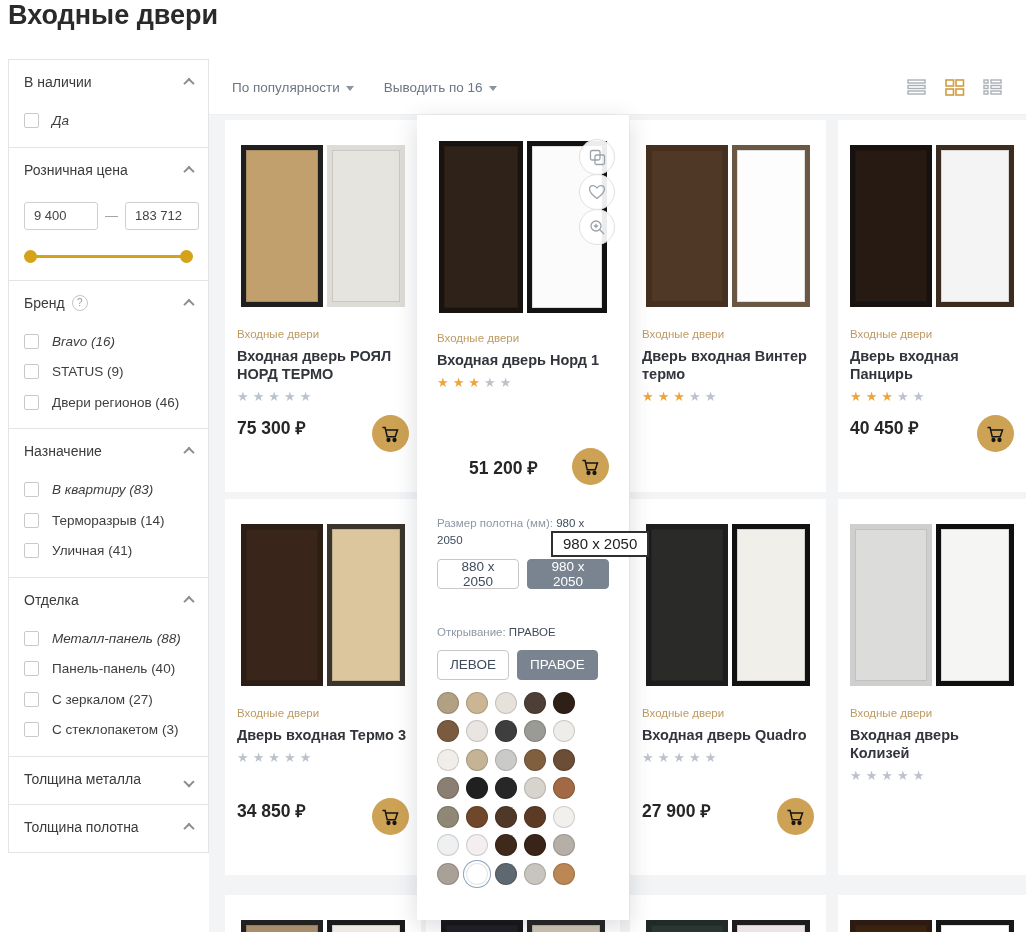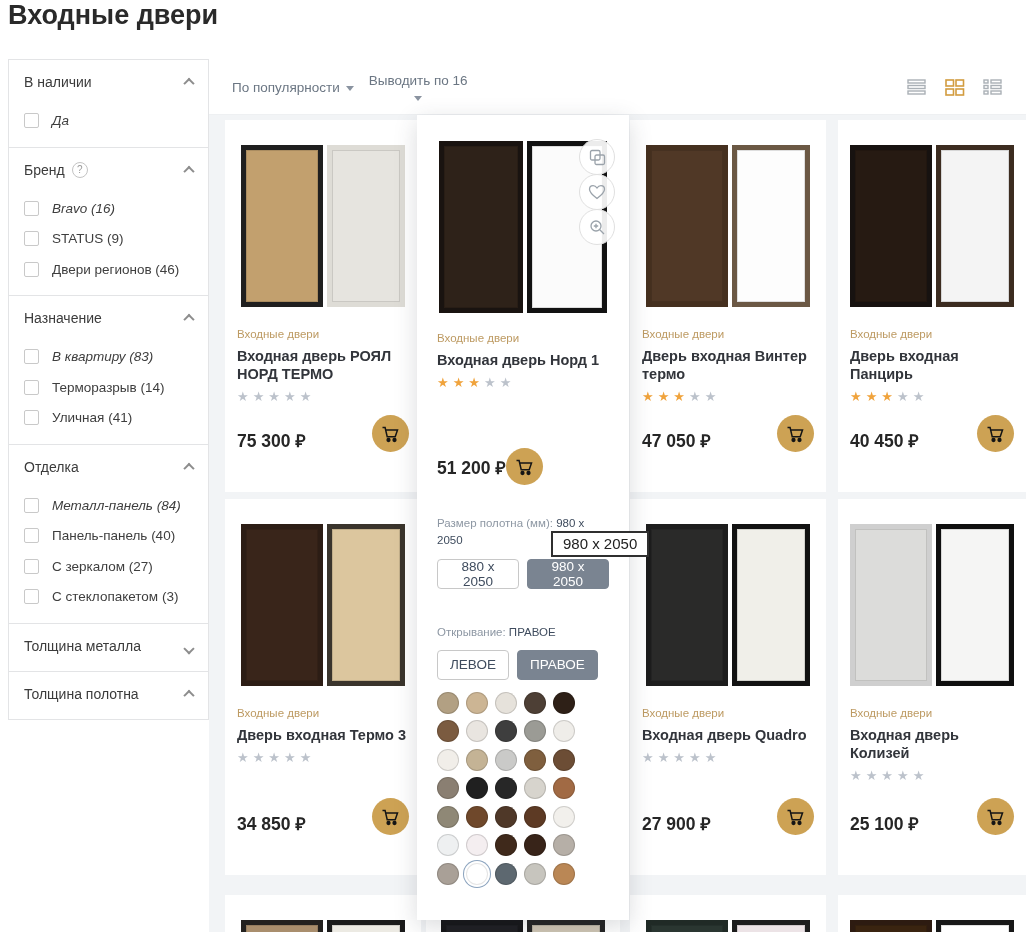--- a/index.html
+++ b/index.html
@@ -27,51 +27,51 @@
   .pdash { color:#9a9a9a; font-size:13px; }
   .slider { position:relative; height:13px; margin-top:20px; }
   .slider .track { position:absolute; left:1px; right:1px; top:5px; height:3px; border-radius:2px; }
   .slider .knob { position:absolute; top:0; width:13px; height:13px; border-radius:50%; }
   .slider .knob.left { left:0; } .slider .knob.right { right:0; }
 
   
   .toolbar { position:absolute; left:209px; top:60px; width:817px; height:55px; background:#fff;
     border-bottom:1px solid #eef0f2; display:flex; align-items:center; z-index:1; }
   .sorter { display:flex; align-items:center; gap:6px; font-size:13.5px; color:#6b7683; margin-left:23px; cursor:pointer; }
-  .sorter + .sorter { margin-left:15px;flex-direction:column; }
+  .sorter + .sorter { margin-left:30px; }
   .caret { width:0; height:0; border-left:4px solid transparent; border-right:4px solid transparent;
     border-top:5px solid #8a93a0; margin-top:2px; }
   .views { margin-left:auto; margin-right:22px; display:flex; gap:16px; align-items:center; }
   .view-btn { width:22px; height:18px; cursor:pointer; display:flex; align-items:center; justify-content:center; }
 
   
   .grid-bg { position:absolute; left:209px; top:115px; width:817px; height:817px; background:#f2f4f6; }
   .card { position:absolute; background:#fff; padding:12px 12px 40px; display:flex; flex-direction:column; z-index:1; }
   .card-img { height:175px; margin-top:6px; display:flex; align-items:center; justify-content:center; gap:4px; }
   .door { height:162px; border-style:solid; border-width:5px; box-shadow:inset 0 0 0 1px rgba(0,0,0,.12); }
   .door.l { width:82px; } .door.r { width:78px; }
   .cat { font-size:11.5px; margin-top:15px; color:#bd9a62; cursor:pointer; }
   .ptitle { font-size:14.5px; font-weight:bold; color:#32353b; margin-top:7px; line-height:1.25; cursor:pointer; }
   .stars { margin-top:6px; font-size:13px; letter-spacing:4px; }
   .star { color:#bcc2cb; } .star.on { color:#f0a33c; }
-  .price-row { margin-top:auto; display:flex; justify-content:space-between; align-items:flex-end; }
+  .price-row { margin-top:auto; display:flex; justify-content:space-between; align-items:flex-start; }
   .price { font-size:17.5px; font-weight:bold; color:#262626; }
   .cart-btn { width:37px; height:37px; border-radius:50%; background:#cda254; border:none; cursor:pointer;
     display:flex; align-items:center; justify-content:center; flex:none; }
 
   
   .card.expanded { left:417px; top:115px; width:212px; height:805px; z-index:6; padding:12px 20px 16px;
     box-shadow:0 6px 22px rgba(50,55,65,.18); display:block; }
   .card.expanded .card-img { height:180px; margin-top:10px; }
   .card.expanded .door { height:172px; }
   .card.expanded .door.l { width:84px; } .card.expanded .door.r { width:80px; }
   .exp-actions { position:absolute; top:24px; right:14px; display:flex; flex-direction:column; z-index:7; }
   .act-btn { width:36px; height:36px; margin-bottom:-1px; border-radius:50%; background:rgba(255,255,255,.92);
     border:1px solid #e0e0e0; display:flex; align-items:center; justify-content:center; cursor:pointer; }
-  .exp-price-row { margin-top:58px; display:flex; justify-content:flex-start; align-items:center; }
+  .exp-price-row { margin-top:58px; display:flex; justify-content:space-between; align-items:center;margin-left:32px; }
   .optlabel { margin-top:30px; font-size:11.5px; color:#8d97a3; line-height:1.5; }
   .optlabel .optval { color:#3f4c5e; }
   .optlabel.tight { margin-top:35px; }
   .opt-btns { display:flex; gap:8px; margin-top:9px; }
   .opt-btn { height:30px; padding:0 12px; border:1px solid #c8c8c8; border-radius:4px; background:#fff;
     font-size:13.5px; color:#3f4c5e; display:flex; align-items:center; cursor:pointer; font-family:inherit; }
   .opt-btn.selected { background:#7a8491; border-color:#7a8491; color:#fff; }
   .swatches { margin-top:12px; width:146px; display:flex; flex-wrap:wrap; gap:6.5px 7px; }
   .swatch { width:22px; height:22px; border-radius:50%; box-shadow:inset 0 0 0 1px rgba(0,0,0,.14); cursor:pointer; }
   .swatch.selected { box-shadow:inset 0 0 0 1px rgba(0,0,0,.10), 0 0 0 2px #fff, 0 0 0 3px #8ba3be; }
@@ -92,20 +92,36 @@
     <div class="fhead">
       <span>В наличии</span>
       <span class="chev up"></span>
     </div>
     <label class="opt first">
       <span class="cb"></span>
       <span>Да</span>
     </label>
   </section>
 
+  <section class="fsection">
+    <div class="fhead">
+      <span>Розничная цена</span>
+      <span class="chev up"></span>
+    </div>
+    <div class="price-row-inputs">
+      <input class="pinput" value="9 400" style="">
+      <span class="pdash">—</span>
+      <input class="pinput" value="183 712" style="">
+    </div>
+    <div class="slider">
+      <div class="track" style="background: rgb(212, 162, 27);"></div>
+      <div class="knob left" style="background: rgb(212, 162, 27);"></div>
+      <div class="knob right" style="background: rgb(212, 162, 27);"></div>
+    </div>
+  </section>
 
   <section class="fsection">
     <div class="fhead">
       <span class="fhead-left">
         <span>Бренд</span>
         <span class="help-ic">?</span>
       </span>
       <span class="chev up"></span>
     </div>
     <label class="opt first">
@@ -141,21 +157,21 @@
       </label>
   </section>
 
   <section class="fsection">
     <div class="fhead">
       <span>Отделка</span>
       <span class="chev up"></span>
     </div>
     <label class="opt first">
         <span class="cb"></span>
-        <span>Металл-панель (84)</span>
+        <span>Металл-панель (88)</span>
       </label>
     <label class="opt">
         <span class="cb"></span>
         <span>Панель-панель (40)</span>
       </label>
     <label class="opt">
         <span class="cb"></span>
         <span>С зеркалом (27)</span>
       </label>
     <label class="opt">
@@ -249,32 +265,20 @@
 </div>
 
 <div class="card" style="left:630px; top:120px; width:196px; height:372px;">
   <div class="card-img">
     <div class="door l" style="border-color: rgb(69, 48, 31); background: rgb(80, 56, 38);"></div>
     <div class="door r" style="border-color: rgb(107, 88, 68); background: rgb(253, 253, 253);"></div>
   </div>
   <div class="cat">Входные двери</div>
   <div class="ptitle">Дверь входная Винтер термо</div>
   <div class="stars"><span class="star on">★</span><span class="star on">★</span><span class="star on">★</span><span class="star">★</span><span class="star">★</span></div>
-  <div class="price-row">
-    <span class="price">47 050 ₽</span>
-    <button class="cart-btn">
-      <svg width="19" height="18" viewBox="0 0 19 18">
-          <g fill="none" stroke="#151515" stroke-width="1.5">
-        <path d="M1.5 2.5 h2.6 l2.1 9.2 h8 l2.3 -6.6 H5"></path>
-            <circle cx="7.5" cy="15" r="1.4" fill="#151515"></circle>
-            <circle cx="13.5" cy="15" r="1.4" fill="#151515"></circle>
-          </g>
-        </svg>
-    </button>
-  </div>
 </div>
 
 <div class="card" style="left:838px; top:120px; width:188px; height:372px;">
   <div class="card-img">
     <div class="door l" style="border-color: rgb(23, 18, 16); background: rgb(38, 26, 18);"></div>
     <div class="door r" style="border-color: rgb(60, 44, 32); background: rgb(244, 244, 244);"></div>
   </div>
   <div class="cat">Входные двери</div>
   <div class="ptitle">Дверь входная Панцирь</div>
   <div class="stars"><span class="star on">★</span><span class="star on">★</span><span class="star on">★</span><span class="star">★</span><span class="star">★</span></div>
@@ -337,32 +341,20 @@
 </div>
 
 <div class="card" style="left:838px; top:499px; width:188px; height:376px;">
   <div class="card-img">
     <div class="door l" style="border-color: rgb(207, 207, 207); background: rgb(220, 220, 218);"></div>
     <div class="door r" style="border-color: rgb(15, 15, 15); background: rgb(245, 245, 244);"></div>
   </div>
   <div class="cat">Входные двери</div>
   <div class="ptitle">Входная дверь Колизей</div>
   <div class="stars"><span class="star">★</span><span class="star">★</span><span class="star">★</span><span class="star">★</span><span class="star">★</span></div>
-  <div class="price-row">
-    <span class="price">25 100 ₽</span>
-    <button class="cart-btn">
-      <svg width="19" height="18" viewBox="0 0 19 18">
-          <g fill="none" stroke="#151515" stroke-width="1.5">
-        <path d="M1.5 2.5 h2.6 l2.1 9.2 h8 l2.3 -6.6 H5"></path>
-            <circle cx="7.5" cy="15" r="1.4" fill="#151515"></circle>
-            <circle cx="13.5" cy="15" r="1.4" fill="#151515"></circle>
-          </g>
-        </svg>
-    </button>
-  </div>
 </div>
 
 <div class="card" style="left:225px; top:895px; width:196px; height:250px;">
   <div class="card-img">
     <div class="door l" style="border-color: rgb(35, 33, 31); background: rgb(169, 142, 109);"></div>
     <div class="door r" style="border-color: rgb(27, 27, 27); background: rgb(236, 234, 227);"></div>
   </div>
 </div>
 <div class="card" style="left:426px; top:895px; width:194px; height:250px;">
   <div class="card-img">

